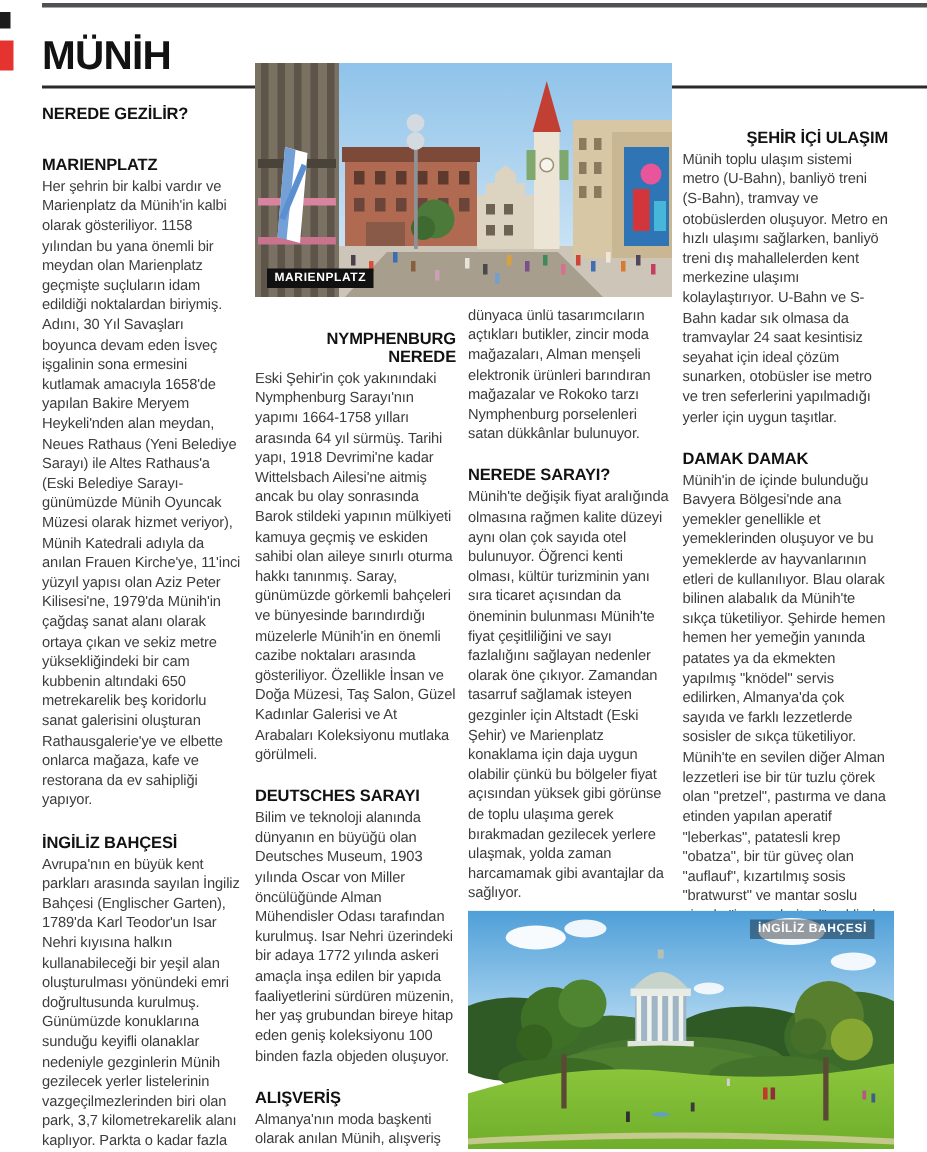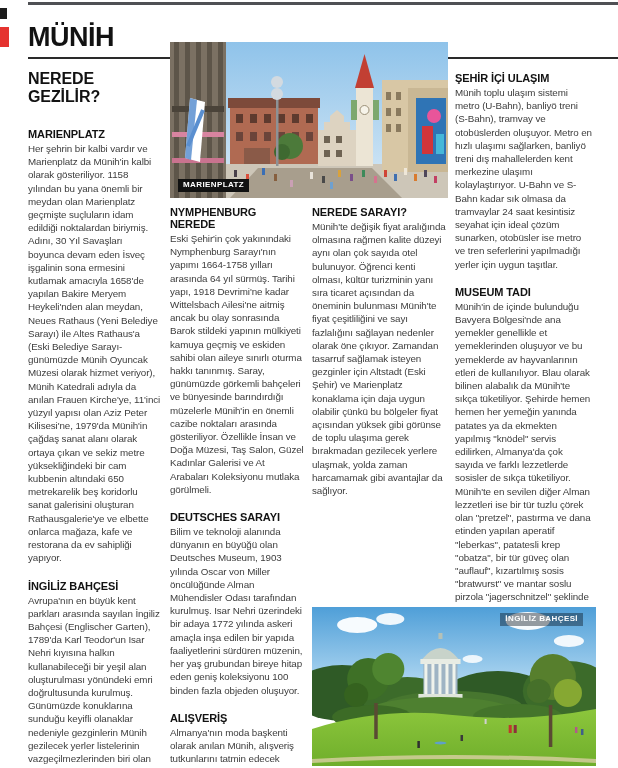--- a/index.html
+++ b/index.html
@@ -17,28 +17,28 @@
   }
   .title-rule { position:absolute; left:28px; right:0; top:57px; height:2px; background:#2a2a2a; }
 
   .col { position:absolute; }
   .col1 { left:28px;  top:70px;  width:133px; }
   .col2 { left:170px; top:204px; width:134px; }
   .col3 { left:312px; top:204px; width:134px; }
   .col4 { left:455px; top:70px;  width:137px; }
 
   .category {
-    font-size:16px; font-weight:700; color:#121212; letter-spacing:-0.1px;
+    font-size:11px; font-weight:700; color:#121212; letter-spacing:-0.1px;
     margin-bottom:22px;
   }
   .sec-head {
     font-size:11px; font-weight:700; color:#121212; letter-spacing:-0.1px;
     margin-top:15px; margin-bottom:2px;
   }
-  .sec-head:first-child { margin-top:2px; }
+  .sec-head:first-child { margin-top:16px;text-align:right; }
   .body-text {
     font-size:9.8px; line-height:13.2px; color:#3d3d3d; letter-spacing:-0.1px;
   }
 
   .photo { position:absolute; overflow:hidden; }
   .photo svg { display:block; width:100%; height:100%; }
   .photo1 { left:170px; top:42px; width:278px; height:156px; }
   .photo2 { left:312px; top:607px; width:284px; height:159px; }
   .photo-label {
     position:absolute; background:#111111; color:#ffffff; font-weight:700;
@@ -70,28 +70,29 @@
   <div class="col col2">
     <div class="sec-head">NYMPHENBURG NEREDE</div>
     <p class="body-text">Eski Şehir'in çok yakınındaki Nymphenburg Sarayı'nın yapımı 1664-1758 yılları arasında 64 yıl sürmüş. Tarihi yapı, 1918 Devrimi'ne kadar Wittelsbach Ailesi'ne aitmiş ancak bu olay sonrasında Barok stildeki yapının mülkiyeti kamuya geçmiş ve eskiden sahibi olan aileye sınırlı oturma hakkı tanınmış. Saray, günümüzde görkemli bahçeleri ve bünyesinde barındırdığı müzelerle Münih'in en önemli cazibe noktaları arasında gösteriliyor. Özellikle İnsan ve Doğa Müzesi, Taş Salon, Güzel Kadınlar Galerisi ve At Arabaları Koleksiyonu mutlaka görülmeli.</p>
     <div class="sec-head">DEUTSCHES SARAYI</div>
     <p class="body-text">Bilim ve teknoloji alanında dünyanın en büyüğü olan Deutsches Museum, 1903 yılında Oscar von Miller öncülüğünde Alman Mühendisler Odası tarafından kurulmuş. Isar Nehri üzerindeki bir adaya 1772 yılında askeri amaçla inşa edilen bir yapıda faaliyetlerini sürdüren müzenin, her yaş grubundan bireye hitap eden geniş koleksiyonu 100 binden fazla objeden oluşuyor.</p>
     <div class="sec-head">ALIŞVERİŞ</div>
     <p class="body-text">Almanya'nın moda başkenti olarak anılan Münih, alışveriş tutkunlarını tatmin edecek kadar fazla seçeneği barındırıyor. Bu seçenekler arasında</p>
   </div>
 
   <div class="col col3">
+    <p class="body-text">dünyaca ünlü tasarımcıların açtıkları butikler, zincir moda mağazaları, Alman menşeli elektronik ürünleri barındıran mağazalar ve Rokoko tarzı Nymphenburg porselenleri satan dükkânlar bulunuyor.</p>
     <div class="sec-head">NEREDE SARAYI?</div>
     <p class="body-text">Münih'te değişik fiyat aralığında olmasına rağmen kalite düzeyi aynı olan çok sayıda otel bulunuyor. Öğrenci kenti olması, kültür turizminin yanı sıra ticaret açısından da öneminin bulunması Münih'te fiyat çeşitliliğini ve sayı fazlalığını sağlayan nedenler olarak öne çıkıyor. Zamandan tasarruf sağlamak isteyen gezginler için Altstadt (Eski Şehir) ve Marienplatz konaklama için daja uygun olabilir çünkü bu bölgeler fiyat açısından yüksek gibi görünse de toplu ulaşıma gerek bırakmadan gezilecek yerlere ulaşmak, yolda zaman harcamamak gibi avantajlar da sağlıyor.</p>
   </div>
 
   <div class="col col4">
     <div class="sec-head">ŞEHİR İÇİ ULAŞIM</div>
     <p class="body-text">Münih toplu ulaşım sistemi metro (U-Bahn), banliyö treni (S-Bahn), tramvay ve otobüslerden oluşuyor. Metro en hızlı ulaşımı sağlarken, banliyö treni dış mahallelerden kent merkezine ulaşımı kolaylaştırıyor. U-Bahn ve S-Bahn kadar sık olmasa da tramvaylar 24 saat kesintisiz seyahat için ideal çözüm sunarken, otobüsler ise metro ve tren seferlerini yapılmadığı yerler için uygun taşıtlar.</p>
-    <div class="sec-head">MUSEUM TADI</div>
+    <div class="sec-head">DAMAK DAMAK</div>
     <p class="body-text">Münih'in de içinde bulunduğu Bavyera Bölgesi'nde ana yemekler genellikle et yemeklerinden oluşuyor ve bu yemeklerde av hayvanlarının etleri de kullanılıyor. Blau olarak bilinen alabalık da Münih'te sıkça tüketiliyor. Şehirde hemen hemen her yemeğin yanında patates ya da ekmekten yapılmış "knödel" servis edilirken, Almanya'da çok sayıda ve farklı lezzetlerde sosisler de sıkça tüketiliyor. Münih'te en sevilen diğer Alman lezzetleri ise bir tür tuzlu çörek olan "pretzel", pastırma ve dana etinden yapılan aperatif "leberkas", patatesli krep "obatza", bir tür güveç olan "auflauf", kızartılmış sosis "bratwurst" ve mantar soslu pirzola "jagerschnitzel" şeklinde sıralanabilir.</p>
   </div>
 
   <figure class="photo photo1">
     <svg viewBox="0 0 278 156" preserveAspectRatio="none">
       <defs>
         <linearGradient id="sky1" x1="0" y1="0" x2="0" y2="1">
           <stop offset="0" stop-color="#8fc3ea"></stop>
             <stop offset="1" stop-color="#d9eaf6"></stop>
         </linearGradient>

